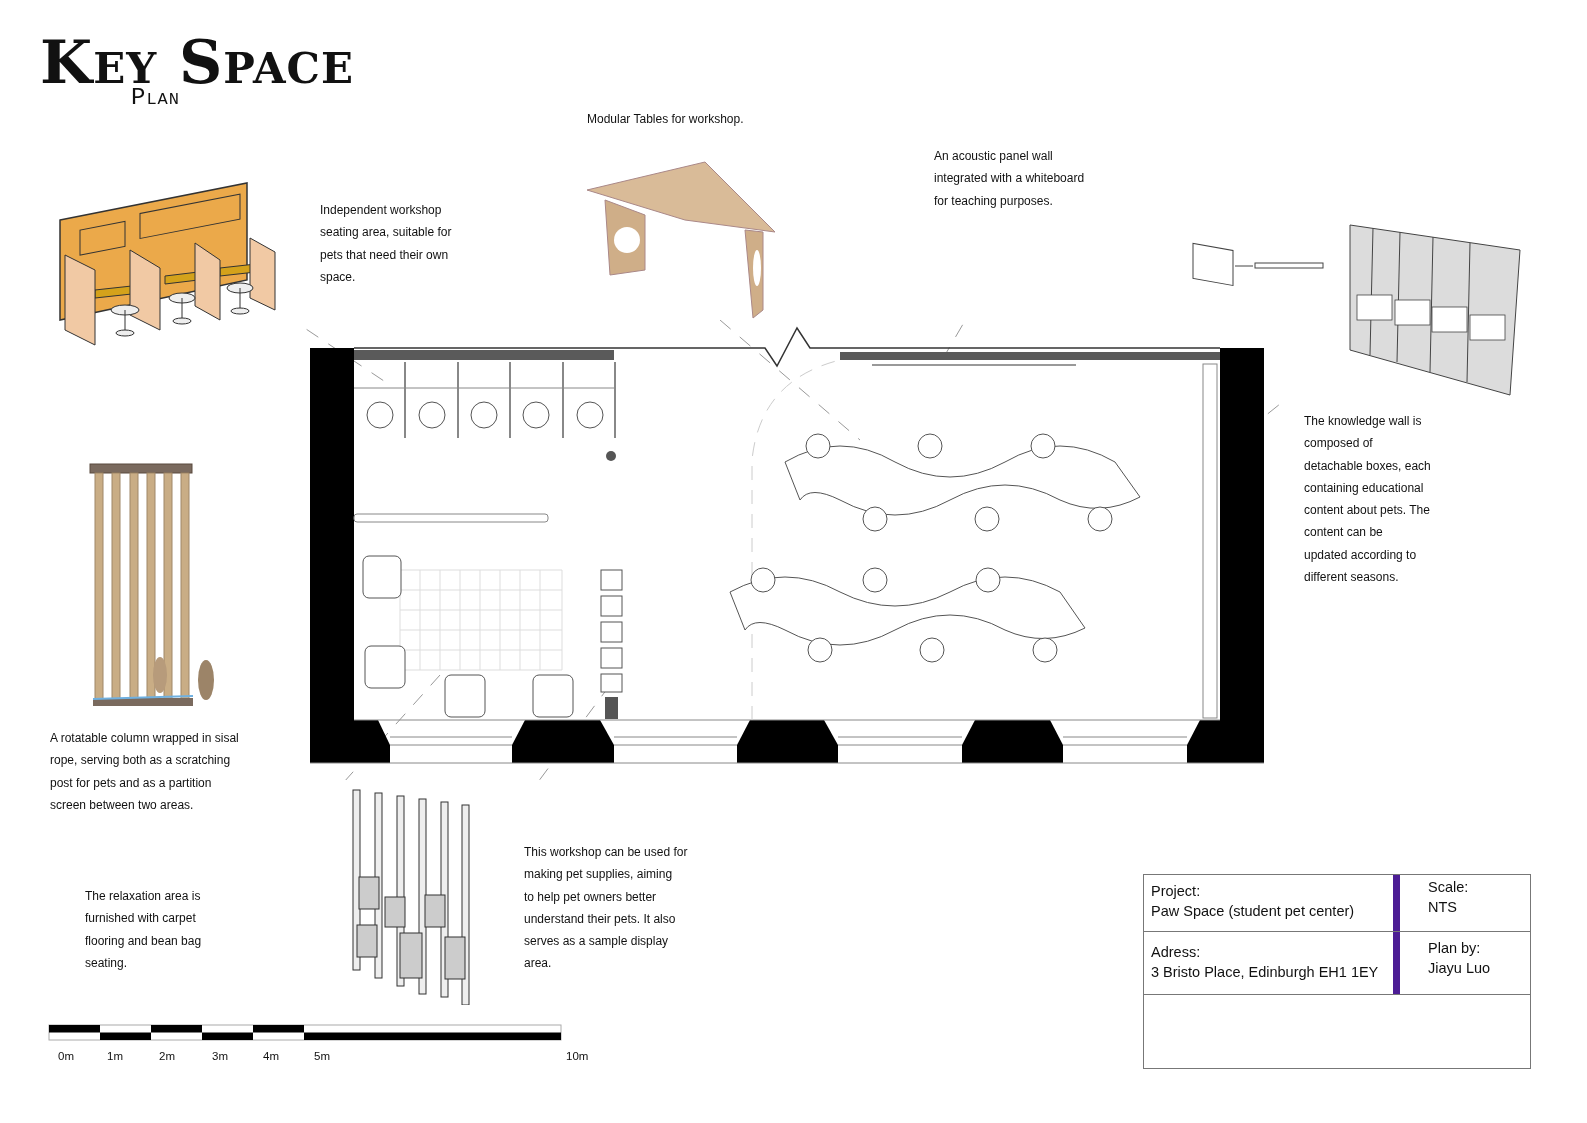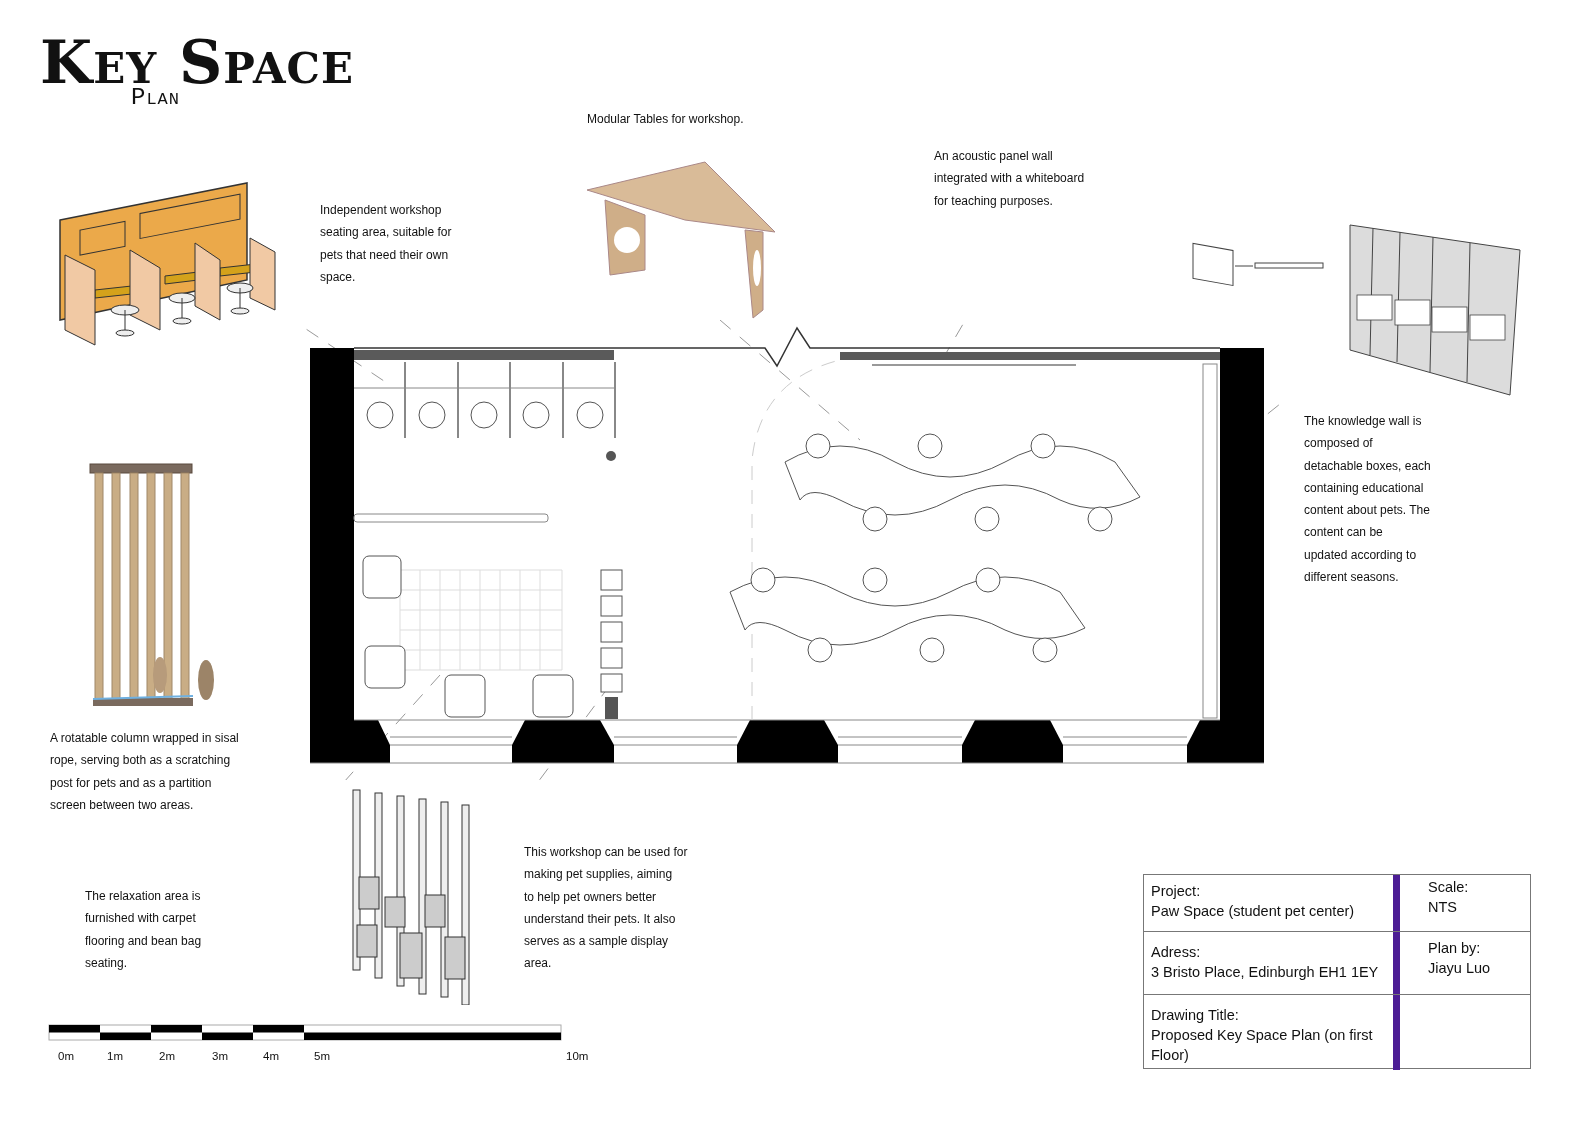--- a/index.html
+++ b/index.html
@@ -289,18 +289,14 @@
     <div class="tb-cell tb-left" style="padding-top:10px;">
       <span class="tb-label">Adress:</span>
       <span class="tb-value">3 Bristo Place, Edinburgh  EH1 1EY</span>
     </div>
     <div class="tb-cell tb-right" style="padding-top:6px;">
       <span class="tb-label">Plan by:</span>
       <span class="tb-value">Jiayu Luo</span>
     </div>
   </div>
   <div class="tb-row" style="top:120px;height:75px;border-bottom:none;">
-    <div class="tb-cell tb-left" style="padding-top:10px;">
-      <span class="tb-label">Drawing Title:</span>
-      <span class="tb-value">Proposed Key Space Plan (on first Floor)</span>
-    </div>
   </div>
 </div>
 
 </body></html>

